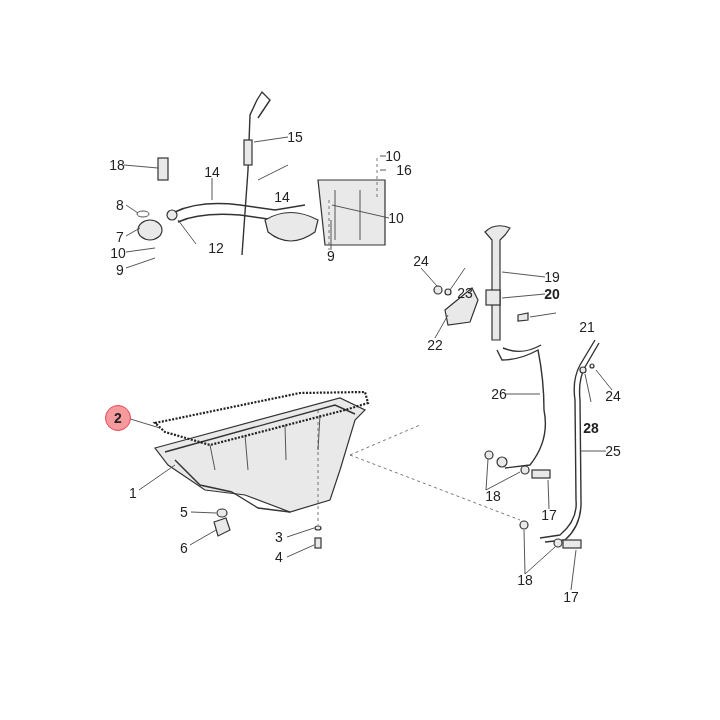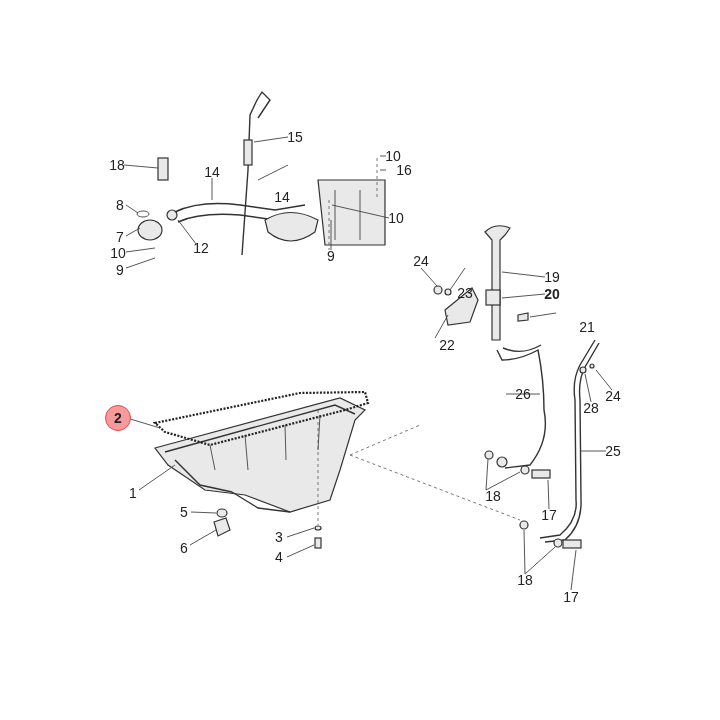--- a/index.html
+++ b/index.html
@@ -127,32 +127,32 @@
 <span class="lbl" style="left:184px;top:512px;">5</span>
 <span class="lbl" style="left:184px;top:548px;">6</span>
 <span class="lbl" style="left:120px;top:237px;">7</span>
 <span class="lbl" style="left:120px;top:205px;">8</span>
 <span class="lbl" style="left:120px;top:270px;">9</span>
 <span class="lbl" style="left:331px;top:256px;">9</span>
 <span class="lbl" style="left:118px;top:253px;">10</span>
 <span class="lbl" style="left:393px;top:156px;">10</span>
 <span class="lbl" style="left:396px;top:218px;">10</span>
 <span class="lbl" style="left:212px;top:172px;">14</span>
-<span class="lbl" style="left:201px;top:248px;">12</span>
+<span class="lbl" style="left:216px;top:248px;">12</span>
 <span class="lbl" style="left:117px;top:165px;">18</span>
 <span class="lbl" style="left:282px;top:165px;margin-top:32px;">14</span>
 <span class="lbl" style="left:295px;top:137px;">15</span>
 <span class="lbl" style="left:404px;top:170px;">16</span>
 <span class="lbl" style="left:549px;top:515px;">17</span>
 <span class="lbl" style="left:571px;top:597px;">17</span>
 <span class="lbl" style="left:493px;top:496px;">18</span>
 <span class="lbl" style="left:525px;top:580px;">18</span>
 <span class="lbl" style="left:552px;top:277px;">19</span>
 <span class="lbl" style="left:552px;top:294px;font-weight:bold;">20</span>
 <span class="lbl" style="left:563px;top:327px;margin-left:24px;">21</span>
-<span class="lbl" style="left:435px;top:345px;margin-left:12px;">22</span>
+<span class="lbl" style="left:435px;top:345px;">22</span>
 <span class="lbl" style="left:465px;top:253px;margin-top:40px;">23</span>
 <span class="lbl" style="left:421px;top:261px;">24</span>
 <span class="lbl" style="left:613px;top:451px;">25</span>
-<span class="lbl" style="left:499px;top:394px;margin-left:24px;">26</span>
+<span class="lbl" style="left:499px;top:394px;">26</span>
 <span class="lbl" style="left:613px;top:396px;">24</span>
-<span class="lbl" style="left:591px;top:408px;">28</span>
+<span class="lbl" style="left:591px;top:428px;font-weight:bold;">28</span>
 </div>
 
 </body></html>

